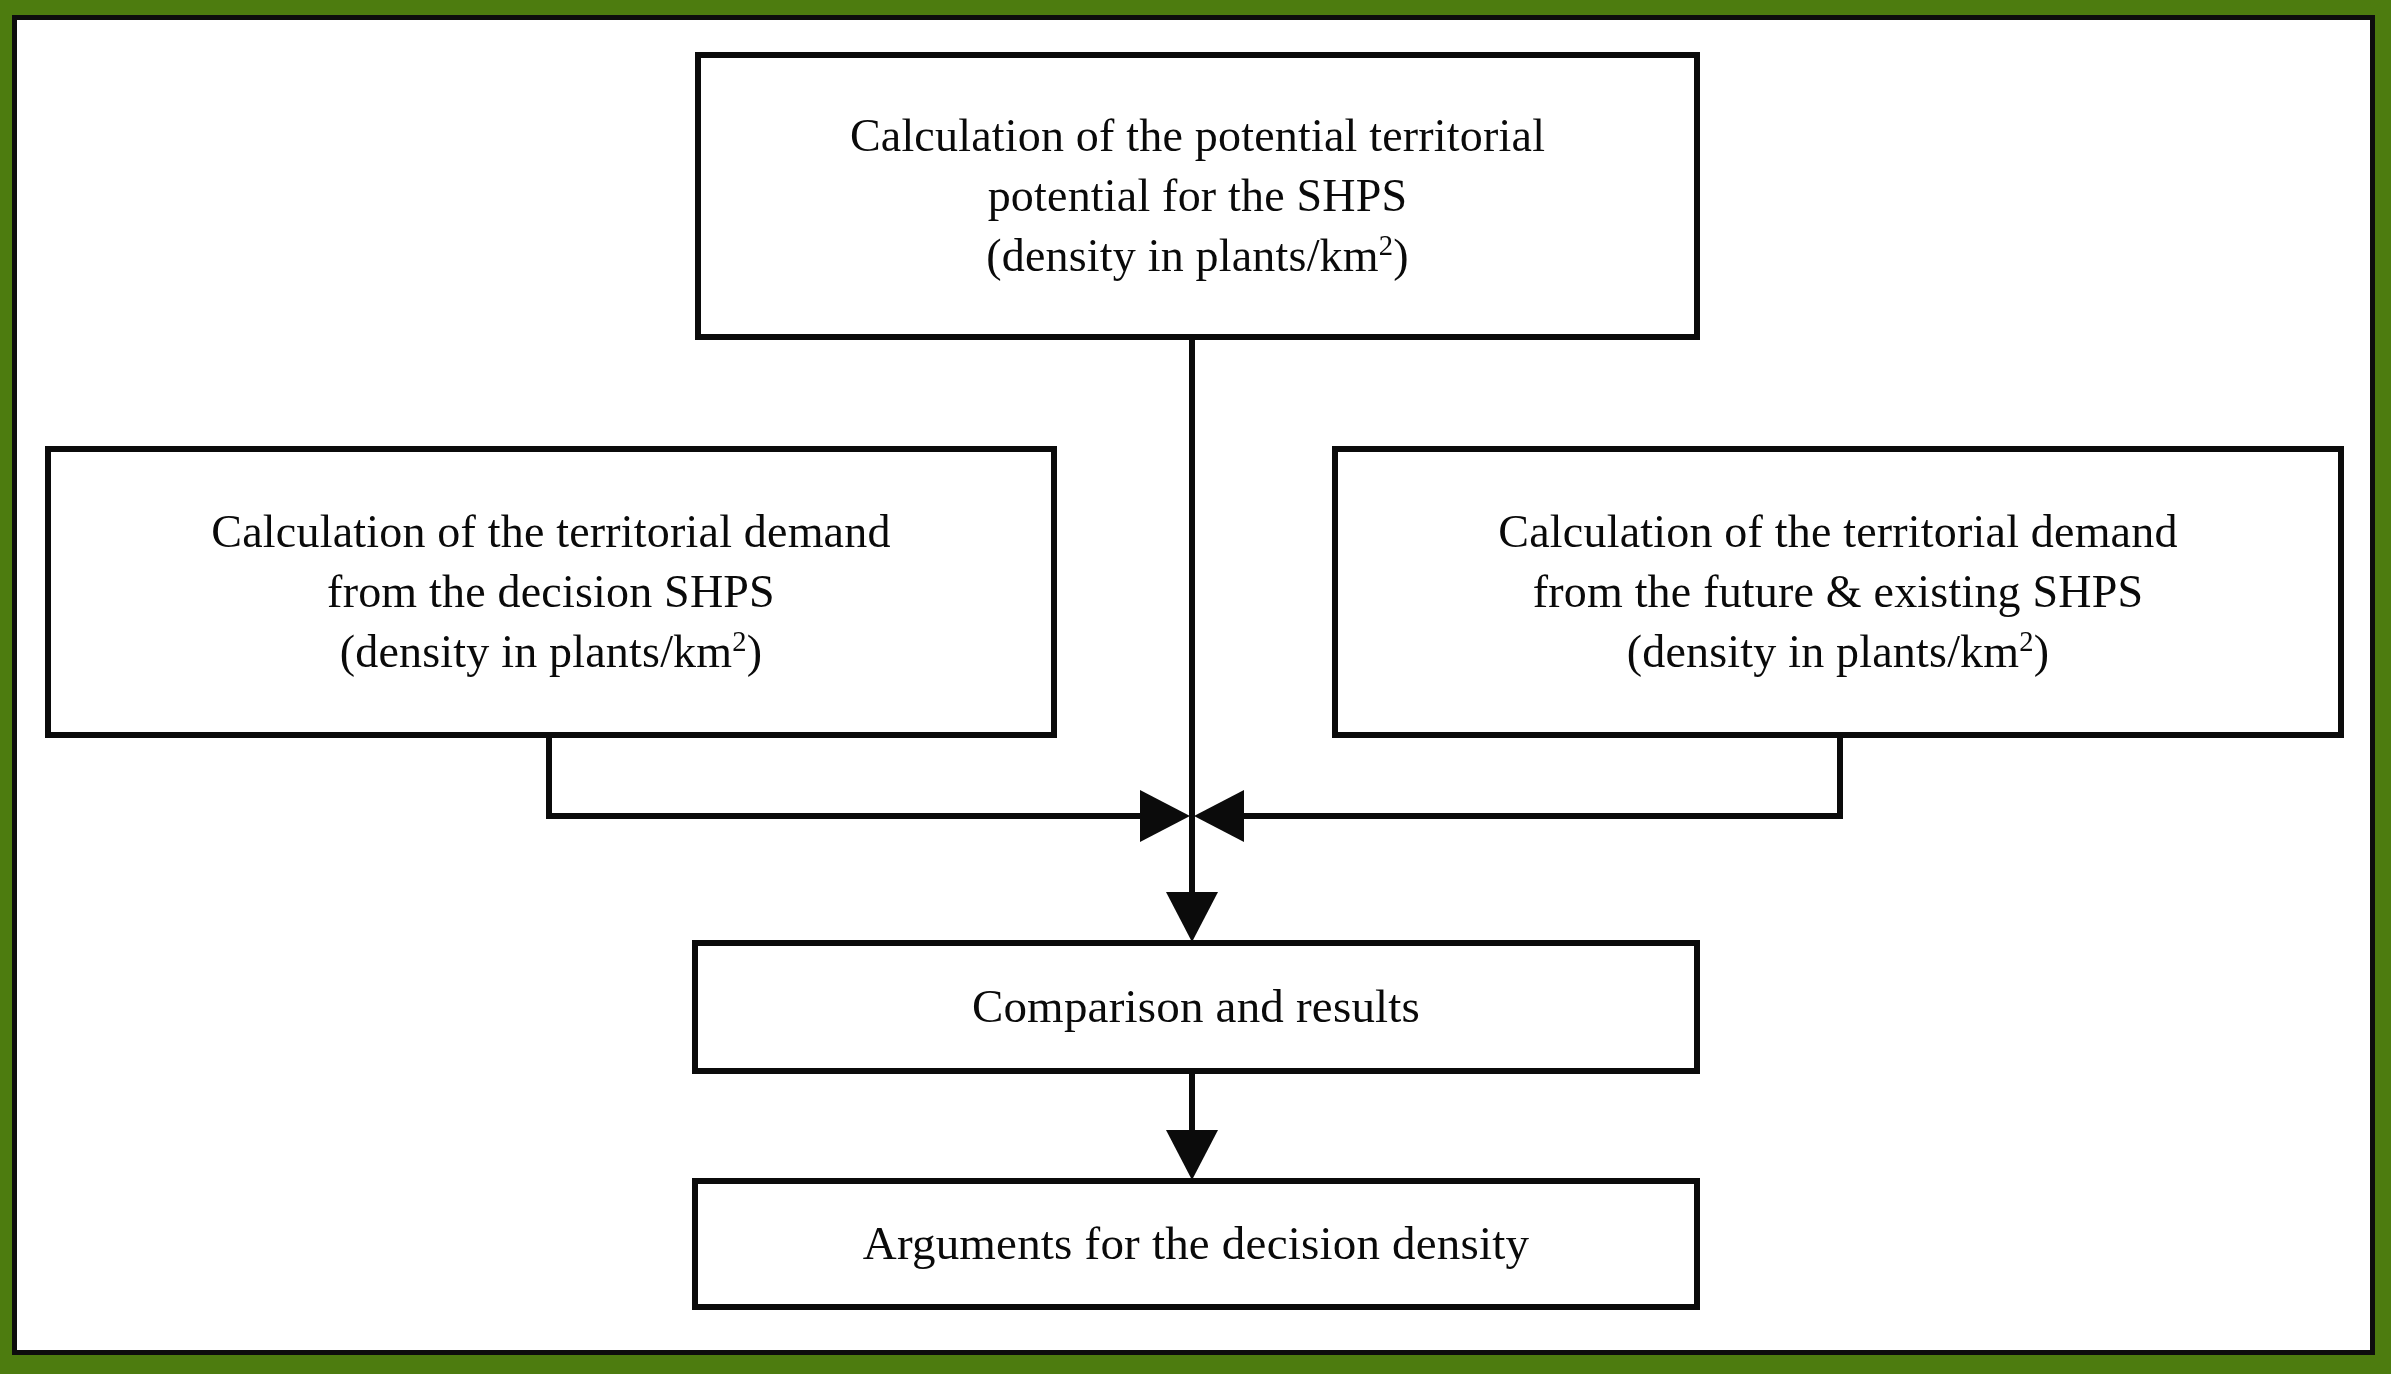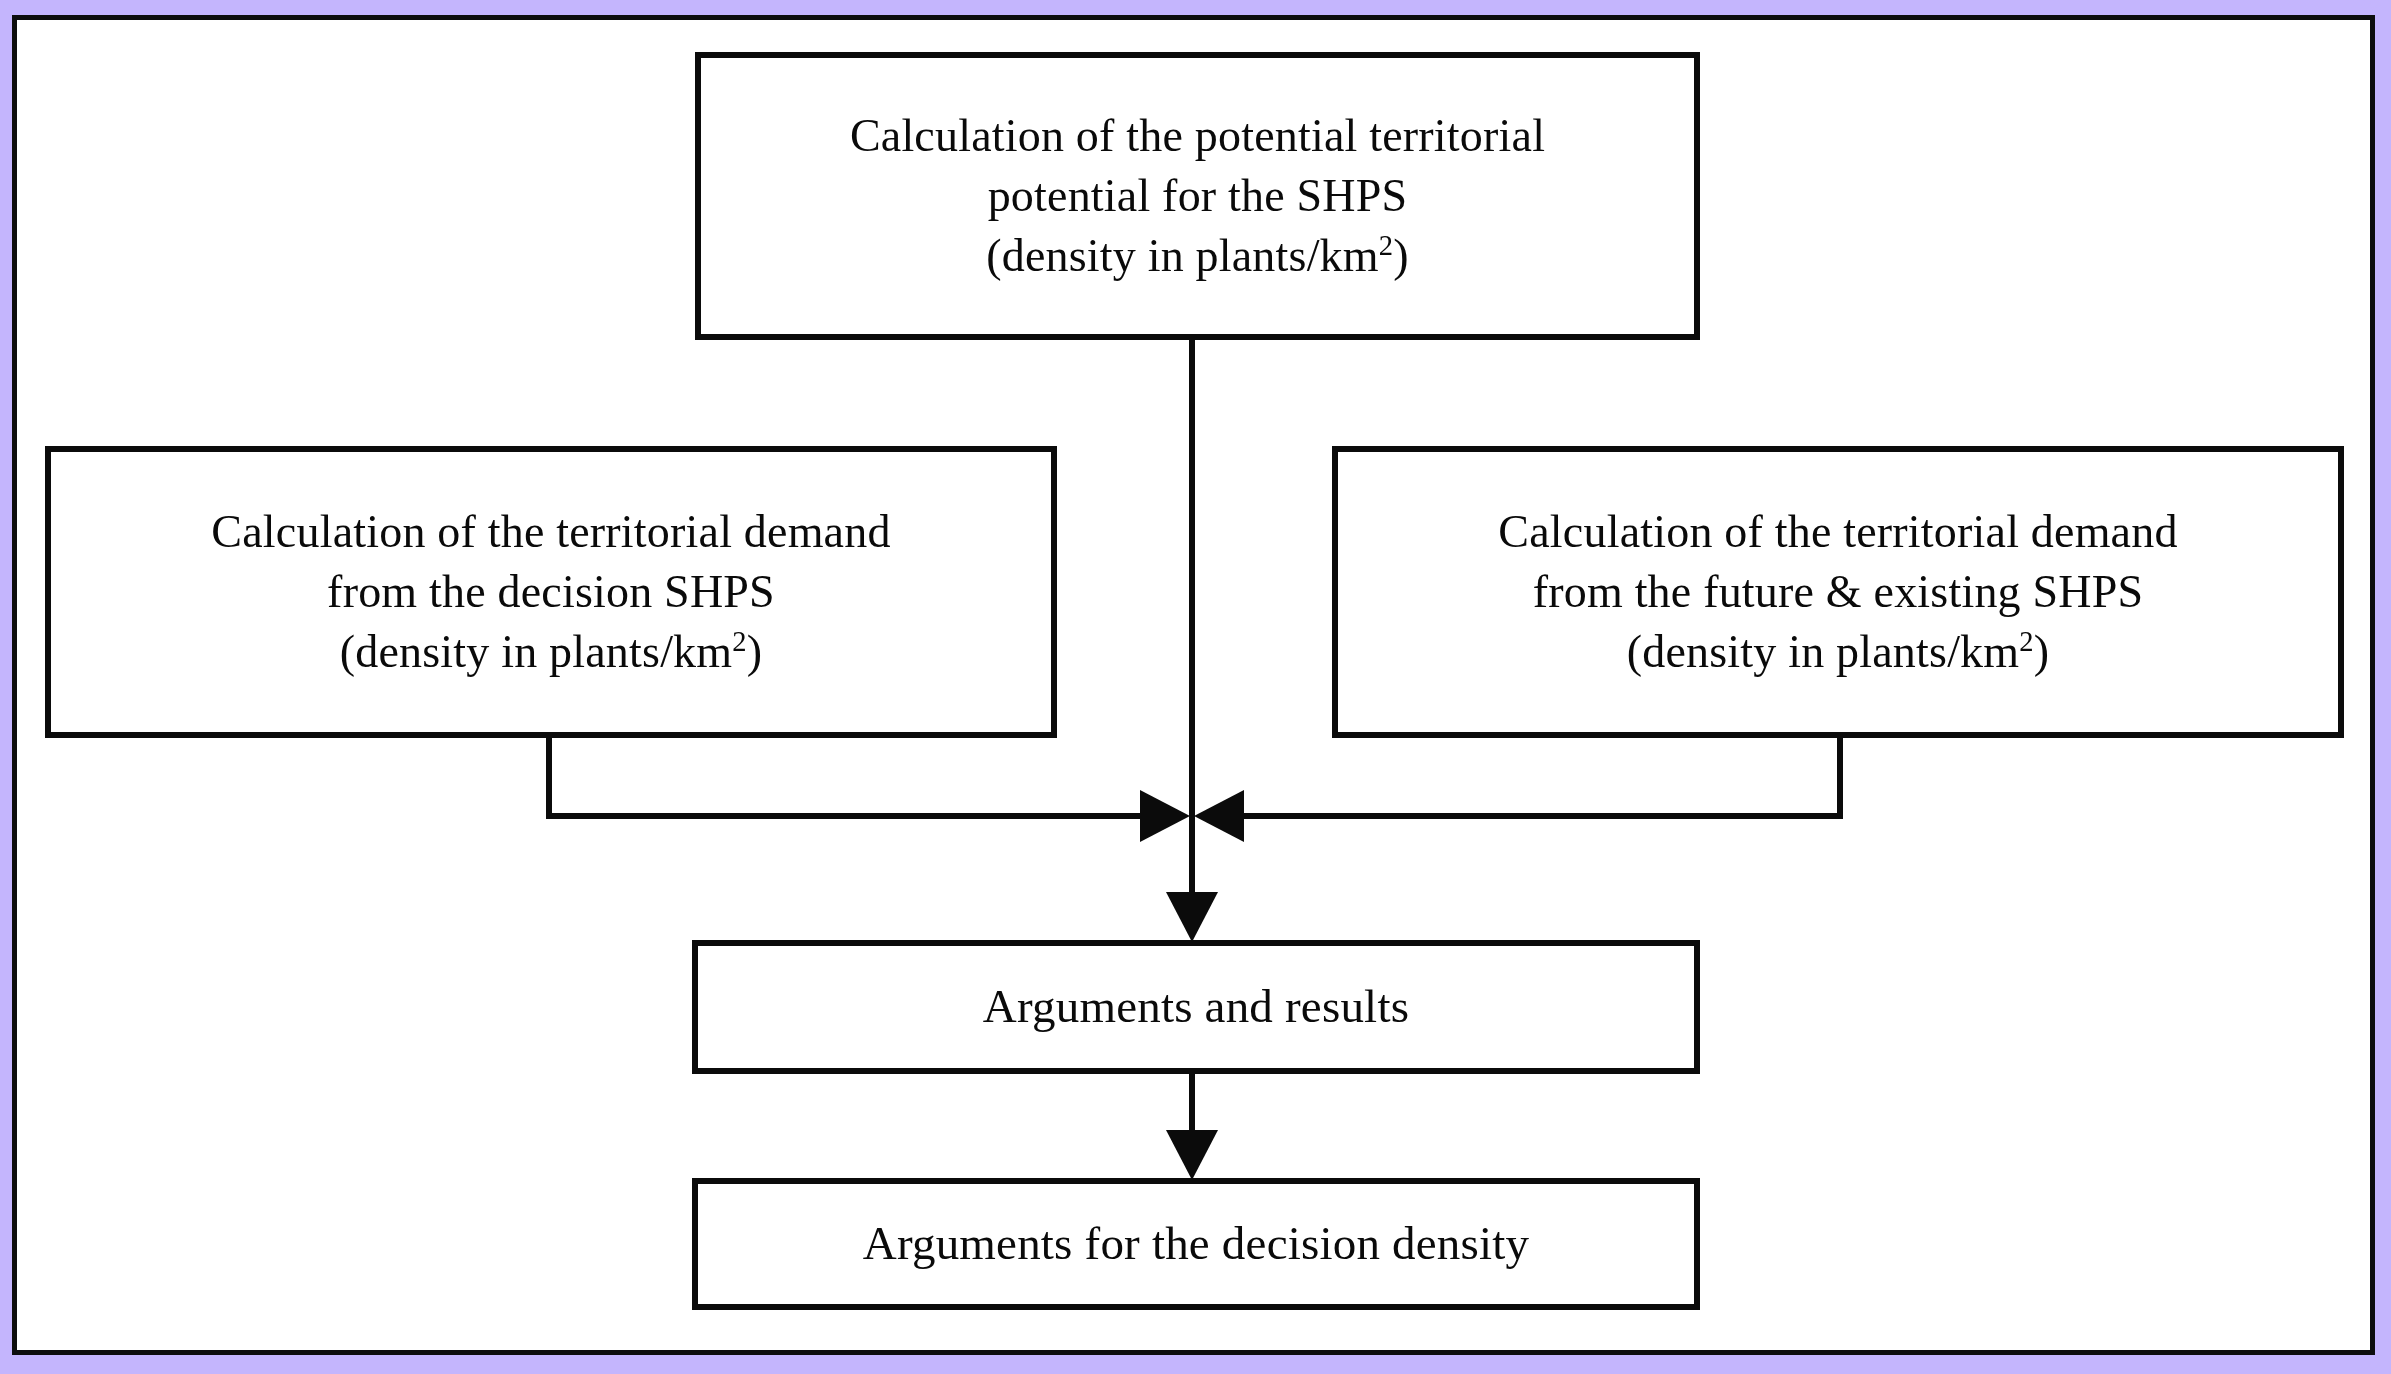--- a/index.html
+++ b/index.html
@@ -11,21 +11,21 @@
     width: 2391px;
     height: 1374px;
     font-family: "Liberation Serif", "DejaVu Serif", serif;
     overflow: hidden;
   }
 
   #figure-root {
     position: relative;
     width: 2391px;
     height: 1374px;
-    background: #c4b5fd;
+    background: #4d7c0f;
   }
 
   
   #outer-frame {
     position: absolute;
     left: 12px;
     top: 15px;
     width: 2363px;
     height: 1340px;
     box-sizing: border-box;
@@ -141,20 +141,20 @@
 
   <div class="node-box" id="box-demand-existing">
     <span class="node-text"><span>Calculation of the territorial demand</span><br><span>from the decision SHPS</span><br><span>(density in plants/km</span><sup>2</sup><span>)</span></span>
   </div>
 
   <div class="node-box" id="box-demand-future-existing">
     <span class="node-text"><span>Calculation of the territorial demand</span><br><span>from the future &amp; existing SHPS</span><br><span>(density in plants/km</span><sup>2</sup><span>)</span></span>
   </div>
 
   <div class="node-box" id="box-comparison">
-    <span class="node-text">Arguments and results</span>
+    <span class="node-text">Comparison and results</span>
   </div>
 
   <div class="node-box" id="box-arguments">
     <span class="node-text">Arguments for the decision density</span>
   </div>
 
 </div>
 
 </body></html>

